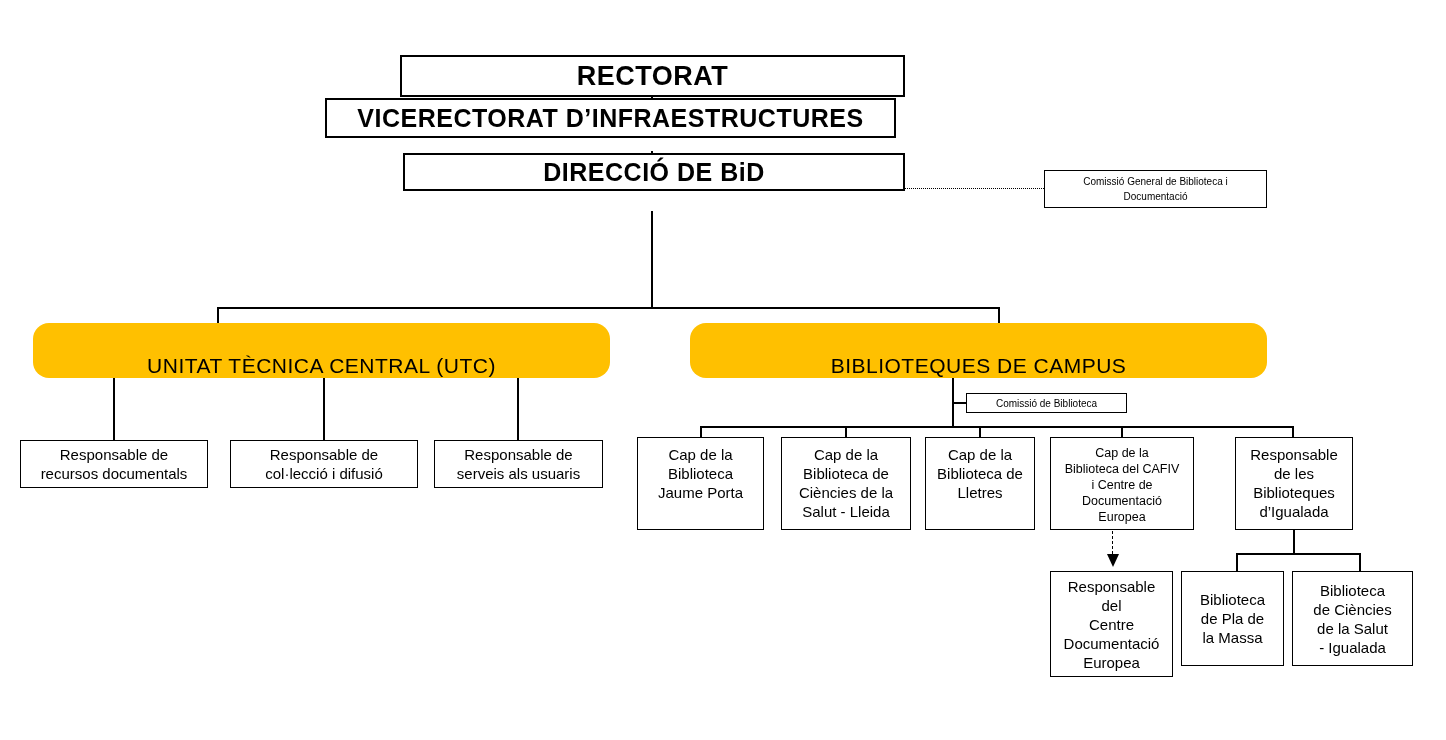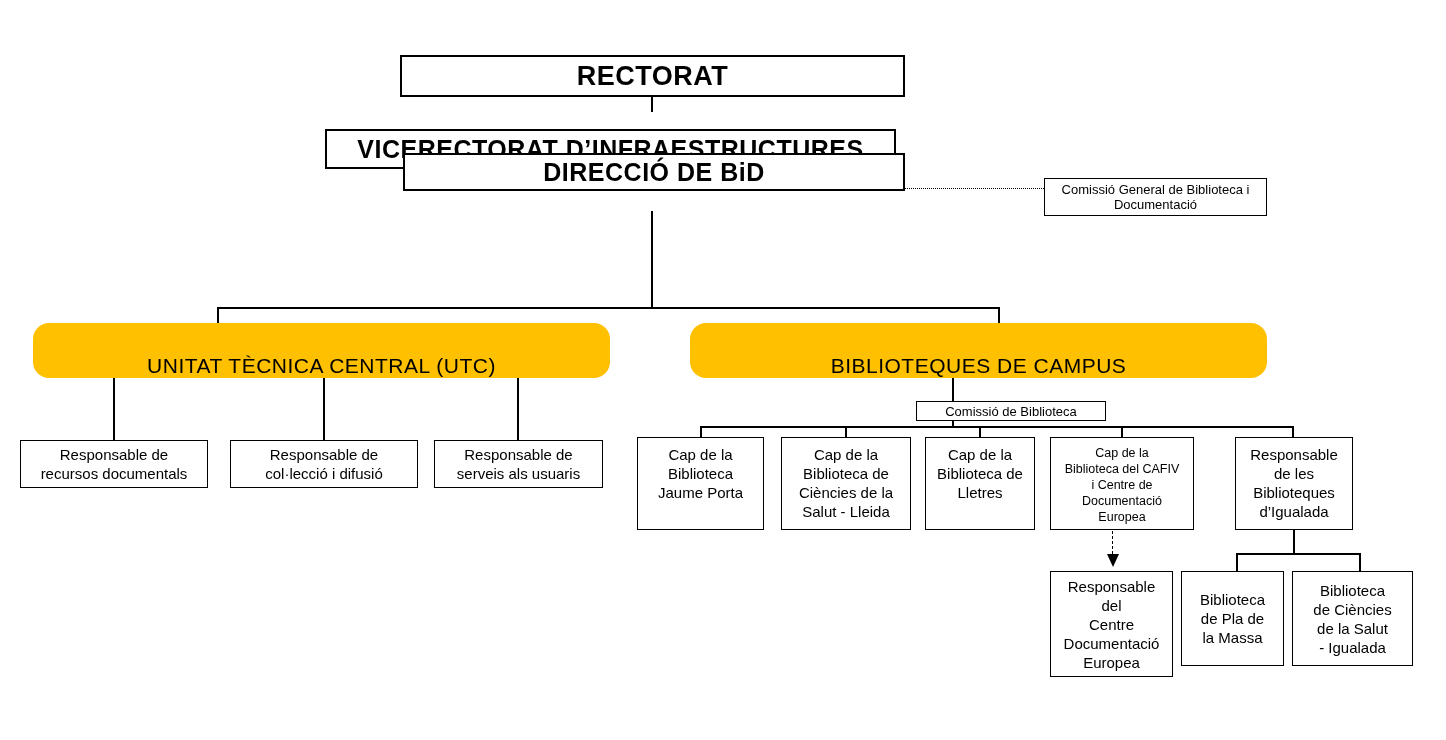--- a/index.html
+++ b/index.html
@@ -38,23 +38,22 @@
   .orange-box {
     border: none;
     border-radius: 16px;
     font-size: 21px;
     font-weight: 400;
     letter-spacing: 0.5px;
     align-items: flex-end;
   }
   .small-box {
     border-width: 1.5px;
-    font-size: 13px;
+    font-size: 10px;
     line-height: 15px;
-    margin-top: 8px;
   }
   .child-box {
     border-width: 1.5px;
     font-size: 15px;
     line-height: 19px;
   }
   .child-box.top-align {
     align-items: flex-start;
     padding-top: 7px;
   }
@@ -107,21 +106,21 @@
 
   <div class="lv" style="left:1293px;top:530px;height:24px"></div>
   <div class="lh" style="left:1236px;top:553px;width:125px"></div>
   <div class="lv" style="left:1236px;top:553px;height:19px"></div>
   <div class="lv" style="left:1359px;top:553px;height:19px"></div>
 
   <div class="box title-box rect" style="left:400px;top:55px;width:505px;height:42px">
     <span class="lbl">RECTORAT</span>
   </div>
 
-  <div class="box title-box" style="left:325px;top:129px;width:571px;height:40px">
+  <div class="box title-box" style="left:325px;top:98px;width:571px;height:40px">
     <span class="lbl">VICERECTORAT D’INFRAESTRUCTURES</span>
   </div>
 
   <div class="box title-box" style="left:403px;top:153px;width:502px;height:38px">
     <span class="lbl">DIRECCIÓ DE BiD</span>
   </div>
 
   <div class="box small-box" style="left:1044px;top:170px;width:223px;height:38px">
     <span class="lbl">Comissió General de Biblioteca i
 Documentació</span>
@@ -141,21 +140,21 @@
   </div>
   <div class="box child-box" style="left:230px;top:440px;width:188px;height:48px">
     <span class="lbl">Responsable de
 col·lecció i difusió</span>
   </div>
   <div class="box child-box" style="left:434px;top:440px;width:169px;height:48px">
     <span class="lbl">Responsable de
 serveis als usuaris</span>
   </div>
 
-  <div class="box small-box" style="left:916px;top:393px;width:190px;height:20px">
+  <div class="box small-box" style="left:966px;top:393px;width:161px;height:20px">
     <span class="lbl">Comissió de Biblioteca</span>
   </div>
 
   <div class="box child-box top-align" style="left:637px;top:437px;width:127px;height:93px">
     <span class="lbl">Cap de la
 Biblioteca
 Jaume Porta</span>
   </div>
   <div class="box child-box top-align" style="left:781px;top:437px;width:130px;height:93px">
     <span class="lbl">Cap de la

